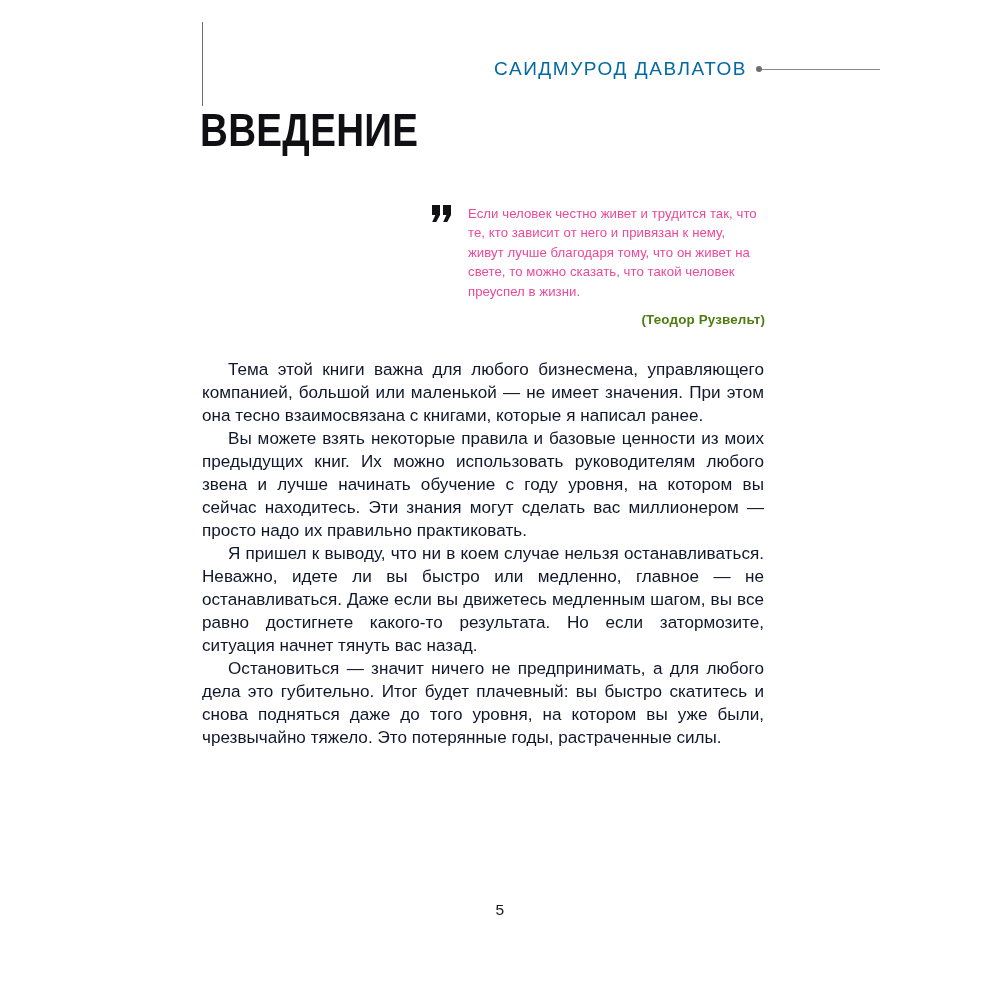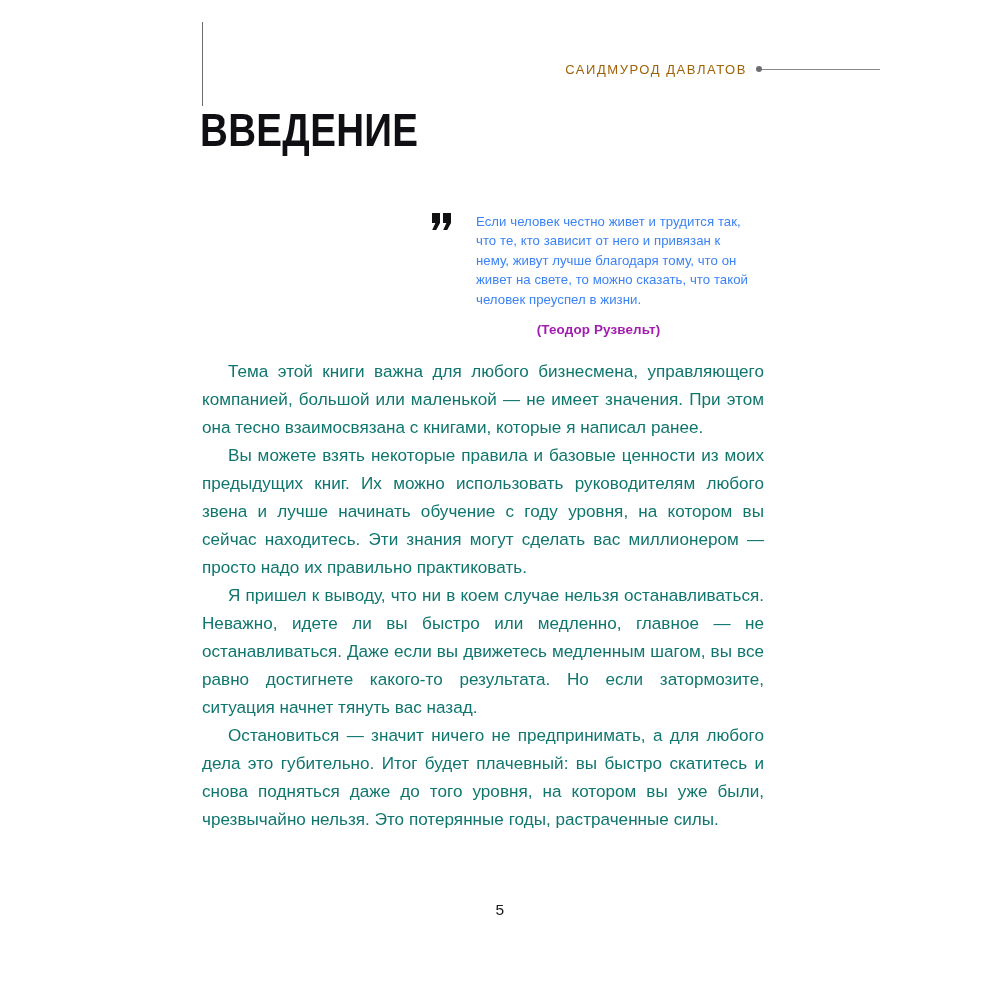--- a/index.html
+++ b/index.html
@@ -26,23 +26,23 @@
     left: 0;
     right: 0;
     height: 22px;
     display: flex;
     align-items: center;
     justify-content: flex-end;
     padding-right: 120px;
   }
 
   .running-head-text {
-    font-size: 13px;
+    font-size: 19px;
     letter-spacing: 1.55px;
-    color: #a16207;
+    color: #0369a1;
     font-weight: 400;
     white-space: nowrap;
     text-transform: uppercase;
   }
 
   .running-head-dot {
     width: 6px;
     height: 6px;
     border-radius: 50%;
     background: #6e6e72;
@@ -108,51 +108,51 @@
     font-weight: 700;
     font-size: 30px;
     line-height: 20px;
     letter-spacing: -1px;
     font-family: "DejaVu Sans", sans-serif;
   }
 
   .quote-mark svg { display: block; }
 
   .epigraph-text {
-    margin: 12px;
+    margin: 4px;
     font-size: 13.2px;
     line-height: 19.4px;
-    color: #3b82f6;
+    color: #ec4899;
     text-align: left;
     letter-spacing: 0.05px;
   }
 
   .epigraph-attrib {
     margin: 10px 0 0 0;
-    text-align: center;
+    text-align: right;
     font-size: 13.4px;
     line-height: 18px;
     font-weight: 700;
-    color: #a21caf;
+    color: #4d7c0f;
     letter-spacing: 0.15px;
   }
 
   
   .body-copy {
     position: absolute;
     left: 202px;
     top: 358px;
     width: 562px;
   }
 
   .body-copy p {
     margin: 0;
     font-size: 17.1px;
-    line-height: 28px;
-    color: #0f766e;
+    line-height: 23px;
+    color: #0f172a;
     text-align: justify;
     text-justify: inter-word;
     text-indent: 26px;
     letter-spacing: 0.02px;
     hyphens: manual;
   }
 
   
   .folio {
     position: absolute;
@@ -190,18 +190,18 @@
       </span>
       <p class="epigraph-text">Если человек честно живет и трудится так, что те, кто зависит от него и привязан к нему, живут лучше благодаря тому, что он живет на свете, то можно сказать, что такой человек преуспел в жизни.</p>
     </div>
     <p class="epigraph-attrib">(Теодор Рузвельт)</p>
   </div>
 
   <div class="body-copy">
     <p>Тема этой книги важна для любого бизнесмена, управляющего компанией, большой или маленькой — не имеет значения. При этом она тесно взаимосвязана с книгами, которые я написал ранее.</p>
     <p>Вы можете взять некоторые правила и базовые ценности из моих предыдущих книг. Их можно использовать руководителям любого звена и лучше начинать обучение с году уровня, на котором вы сейчас находитесь. Эти знания могут сделать вас миллионером — просто надо их правильно практиковать.</p>
     <p> Я пришел к выводу, что ни в коем случае нельзя останавливаться. Неважно, идете ли вы быстро или медленно, главное — не останавливаться. Даже если вы движетесь медленным шагом, вы все равно достигнете какого-то результата. Но если затормозите, ситуация начнет тянуть вас назад.</p>
-    <p>Остановиться — значит ничего не предпринимать, а для любого дела это губительно. Итог будет плачевный: вы быстро скатитесь и снова подняться даже до того уровня, на котором вы уже были, чрезвычайно нельзя. Это потерянные годы, растраченные силы.</p>
+    <p>Остановиться — значит ничего не предпринимать, а для любого дела это губительно. Итог будет плачевный: вы быстро скатитесь и снова подняться даже до того уровня, на котором вы уже были, чрезвычайно тяжело. Это потерянные годы, растраченные силы.</p>
   </div>
 
   <div class="folio">5</div>
 
 </div>
 
 </body></html>

